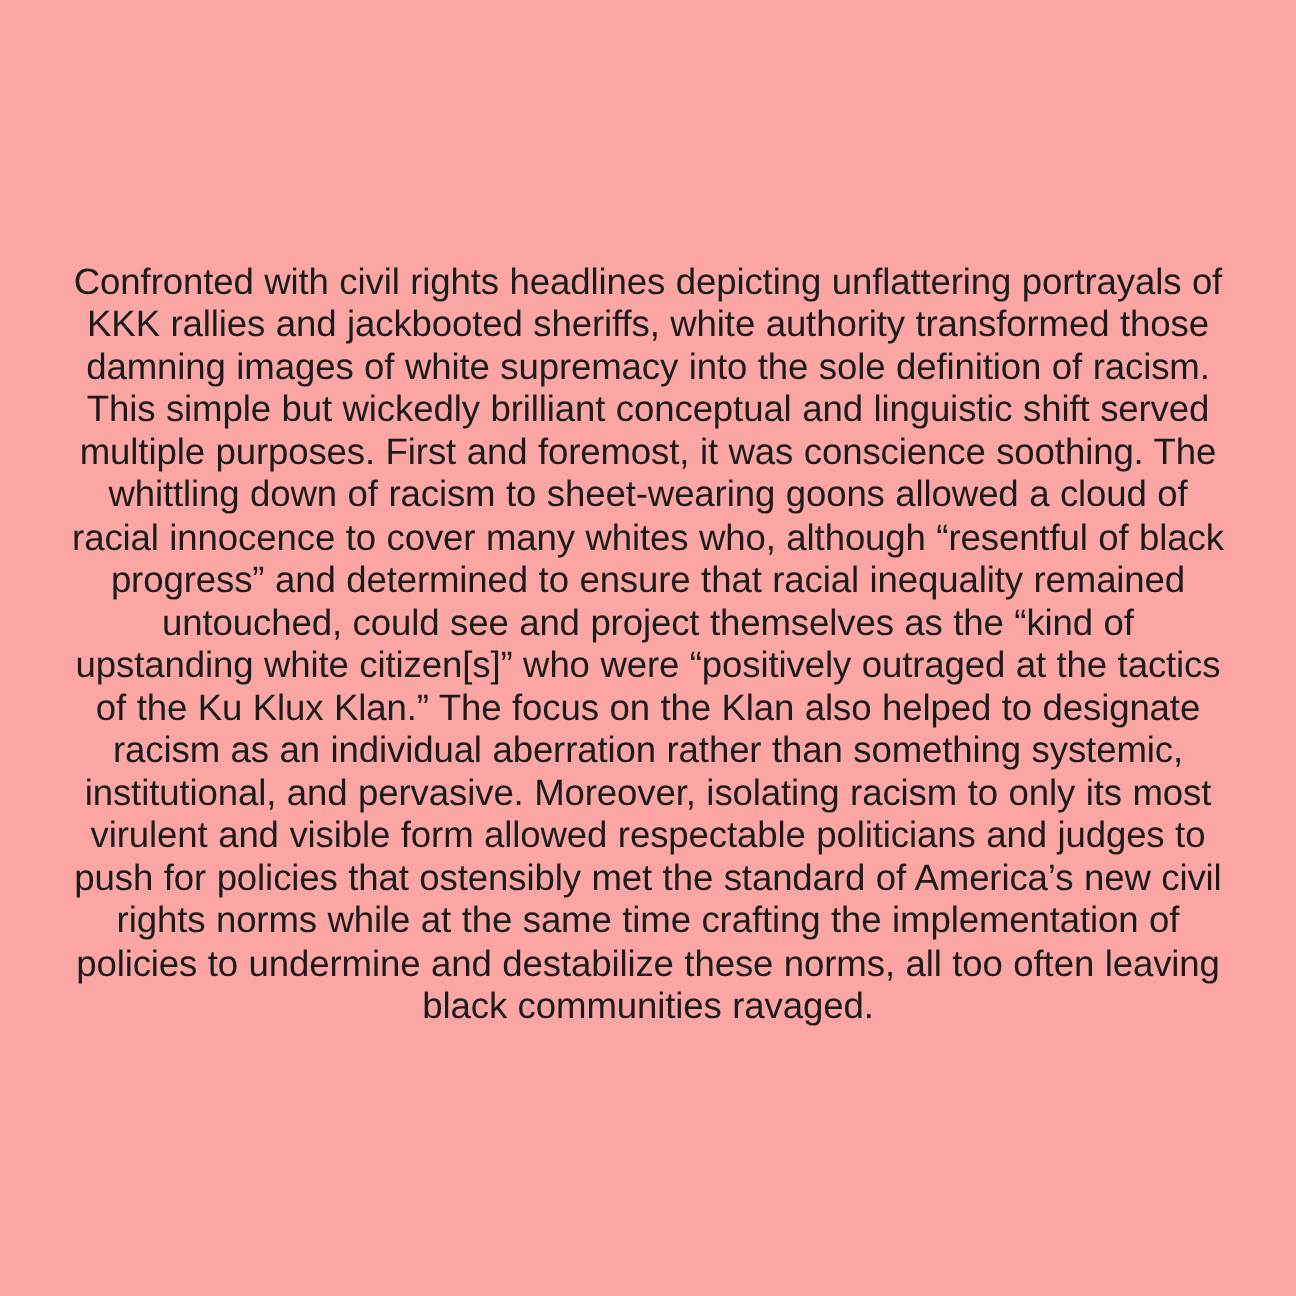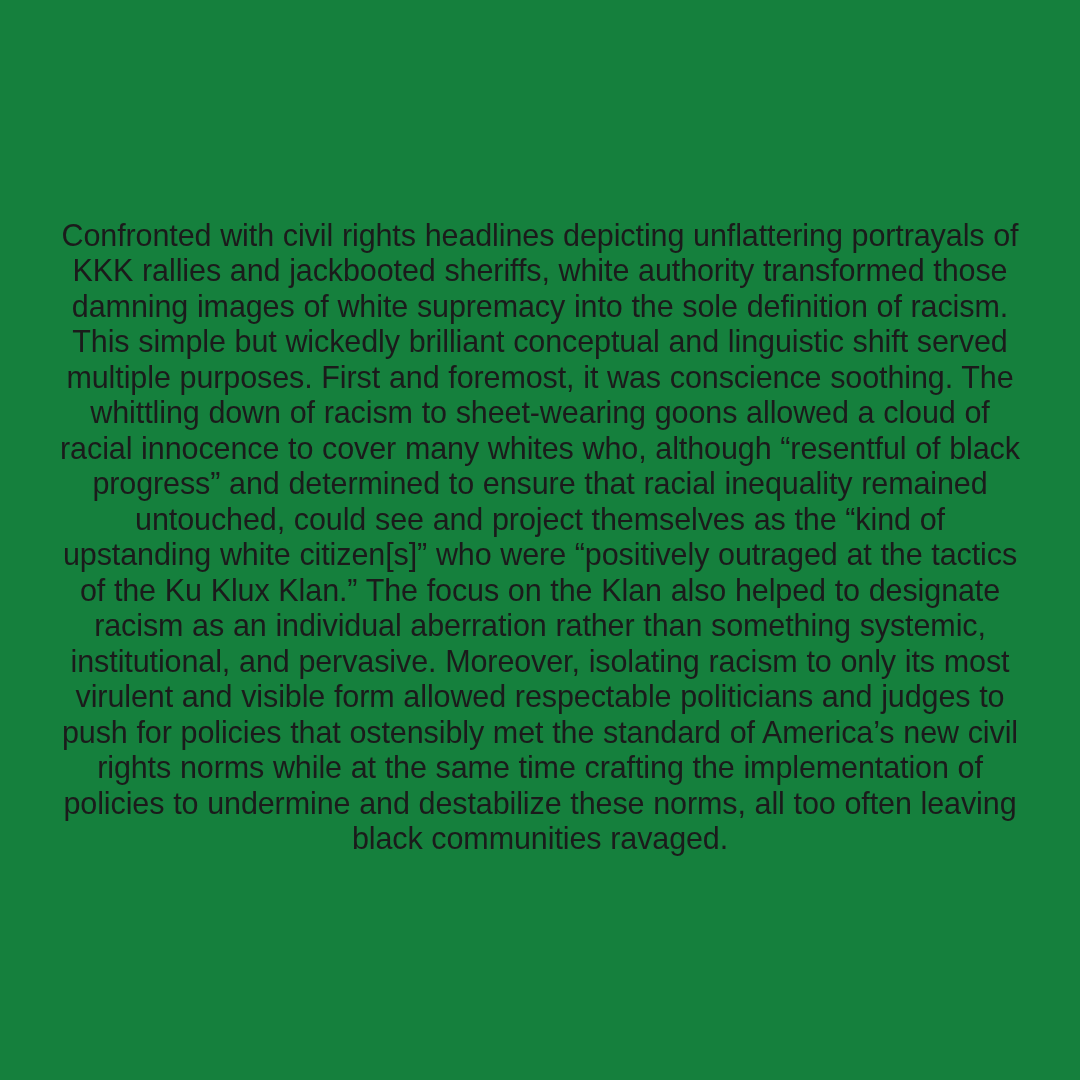--- a/index.html
+++ b/index.html
@@ -10,21 +10,21 @@
     width: 1080px;
     height: 1080px;
     background: #ffffff;
     font-family: "Liberation Sans", sans-serif;
     overflow: hidden;
   }
   .page {
     position: relative;
     width: 1080px;
     height: 1080px;
-    background: #15803d;
+    background: #fca5a5;
     display: flex;
     align-items: center;
     justify-content: center;
   }
   .quote-block {
     width: 1020px;
     padding: 0 28px;
     box-sizing: border-box;
     margin-top: -6px;
   }

